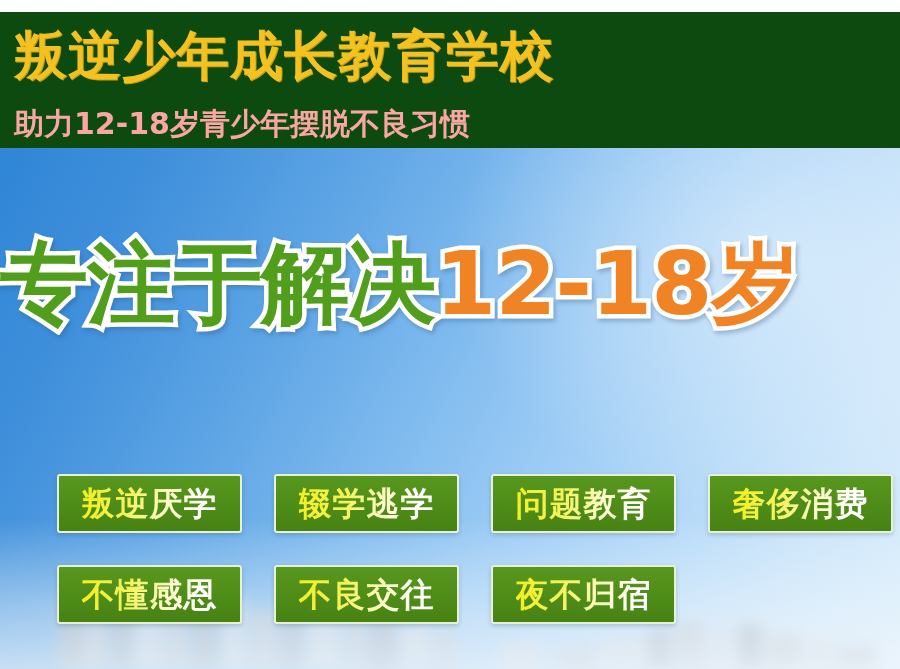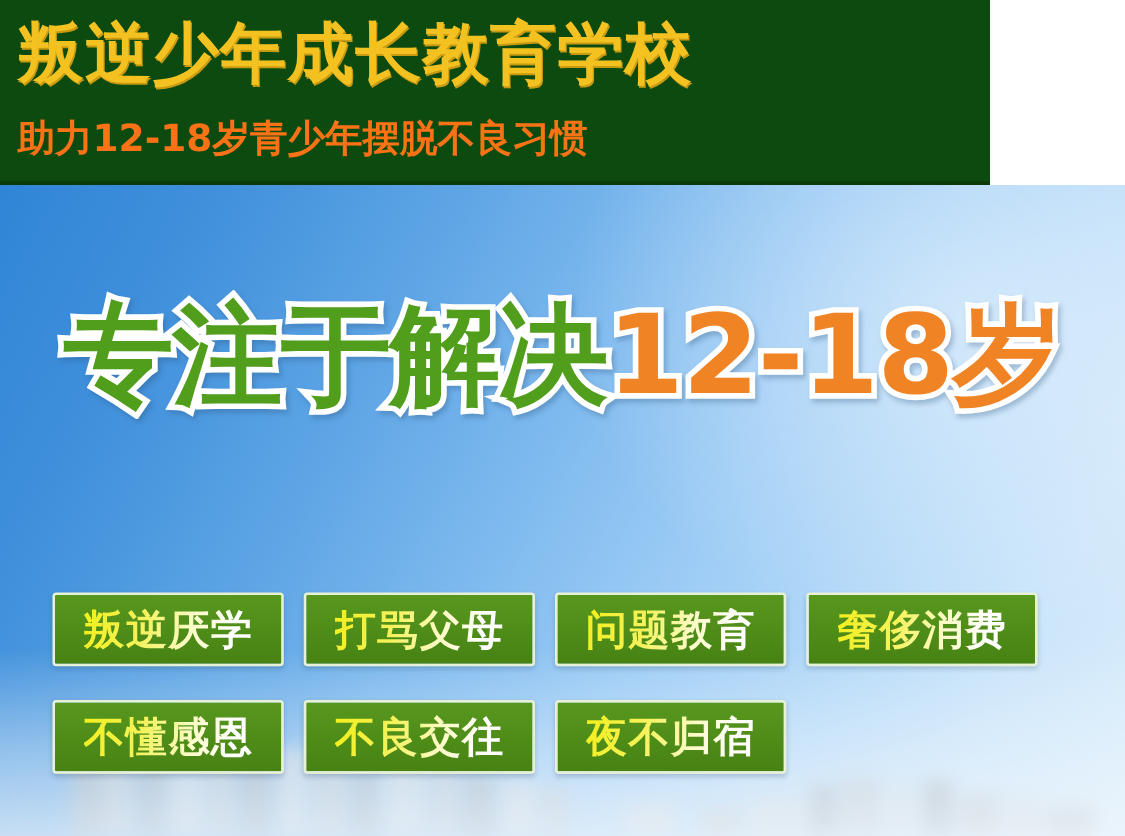--- a/index.html
+++ b/index.html
@@ -16,22 +16,22 @@
     height: 669px;
     overflow: hidden;
     font-family: "DejaVu Sans", "Liberation Sans", sans-serif;
     background: #ffffff;
   }
 
   
   .header-bar {
     position: absolute;
     left: 0;
-    top: 0;
-    width: 792px;
+    top: 12px;
+    width: 900px;
     height: 148px;
     background: #0d4a10;
     overflow: hidden;
   }
   .header-bar::after {
     content: "";
     position: absolute;
     left: 0;
     bottom: 0;
     width: 100%;
@@ -50,21 +50,21 @@
     white-space: nowrap;
     text-shadow: 1px 1px 0 #c79a12;
   }
   .header-subtitle {
     position: absolute;
     left: 14px;
     top: 92px;
     font-size: 30px;
     line-height: 40px;
     font-weight: 700;
-    color: #f97316;
+    color: #fca5a5;
     letter-spacing: 0px;
     white-space: nowrap;
   }
 
   
   .sky {
     position: absolute;
     left: 0;
     top: 148px;
     width: 900px;
@@ -126,21 +126,20 @@
   }
   .bld.dark { background: #9aa3ad; }
   .bld.light { background: #ccd3da; }
 
   
   .headline {
     position: absolute;
     left: 0;
     top: 236px;
     width: 900px;
-    text-align: center;
   }
   .headline-line {
     font-size: 88px;
     line-height: 96px;
     font-weight: 700;
     letter-spacing: -1px;
     white-space: nowrap;
     -webkit-text-stroke: 9px #ffffff;
     paint-order: stroke fill;
     filter: drop-shadow(2px 3px 2px rgba(40,80,120,0.30));
@@ -149,28 +148,29 @@
     font-size: 92px;
     line-height: 100px;
     margin-top: -4px;
   }
   .seg-green { color: #509e1b; }
   .seg-orange { color: #f08324; }
 
   
   .tag-grid {
     position: absolute;
-    left: 42px;
+    left: 57px;
     top: 474px;
     width: 790px;
     display: grid;
     grid-template-columns: repeat(4, 185px);
     grid-auto-rows: 59px;
     column-gap: 16px;
     row-gap: 27px;
+    gap: 32px;
   }
   .tag {
     background: linear-gradient(180deg, #58971e 0%, #4e8c18 55%, #478213 100%);
     border: 2px solid #e6f1d6;
     border-radius: 3px;
     display: flex;
     align-items: center;
     justify-content: center;
     box-shadow: 0 2px 4px rgba(30,60,90,0.22);
   }
@@ -232,21 +232,21 @@
 
   <div class="headline">
     <div class="headline-line line1"><span class="seg-green">专注于解决</span><span class="seg-orange">12-18岁</span></div>
   </div>
 
   <div class="tag-grid">
     <div class="tag">
         <span class="tag-label">叛逆厌学</span>
       </div>
     <div class="tag">
-        <span class="tag-label">打骂父母</span>
+        <span class="tag-label">辍学逃学</span>
       </div>
     <div class="tag">
         <span class="tag-label">问题教育</span>
       </div>
     <div class="tag">
         <span class="tag-label">奢侈消费</span>
       </div>
     <div class="tag">
         <span class="tag-label">不懂感恩</span>
       </div>

